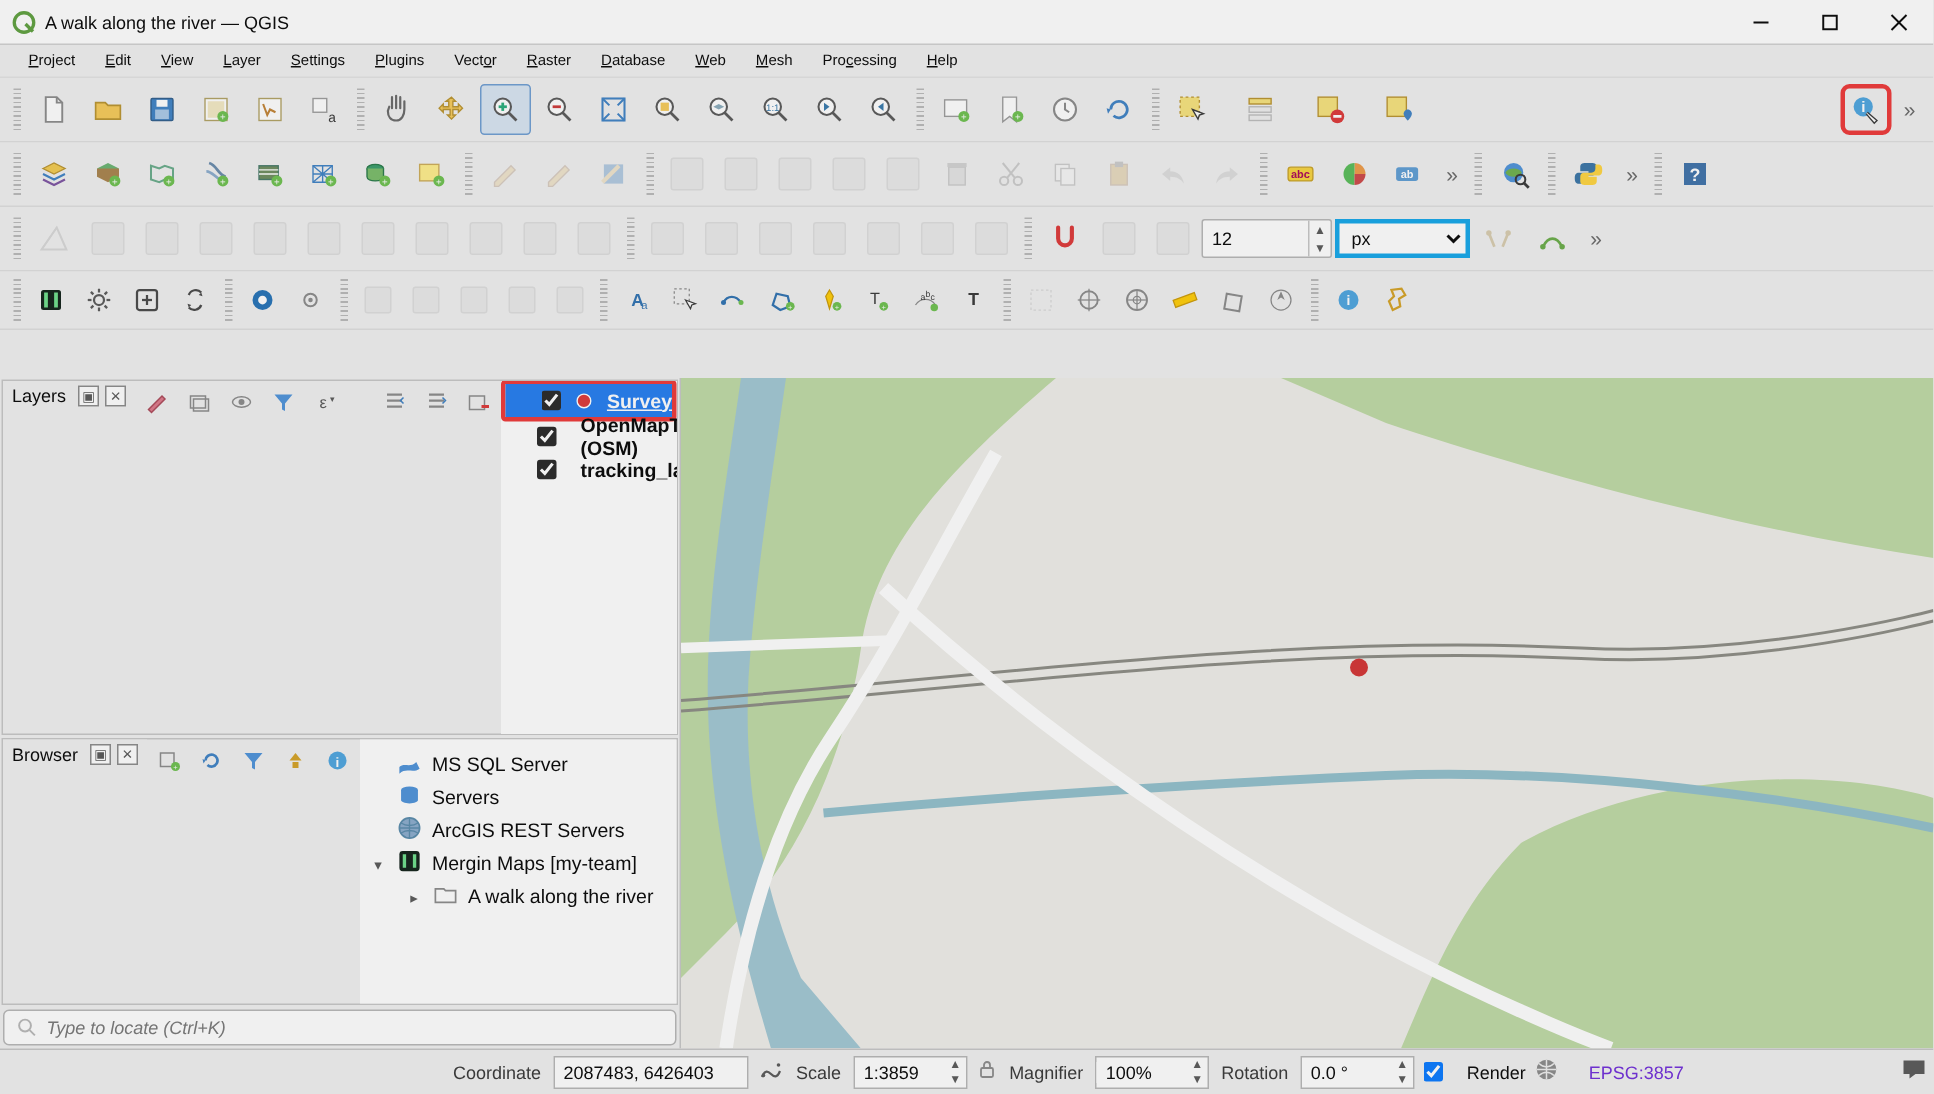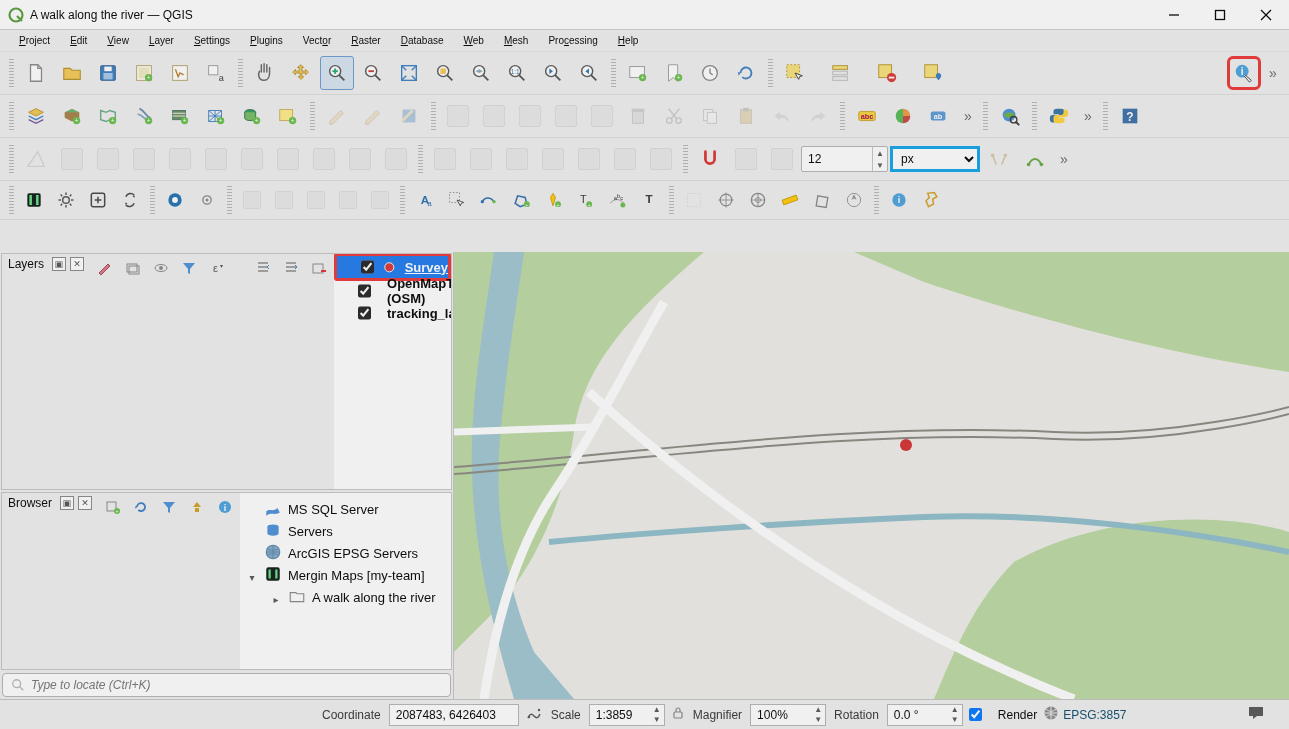--- a/index.html
+++ b/index.html
@@ -69,29 +69,29 @@
   .locator { height:24px; margin:2px; border:1px solid #b5b5b5; background:#fff; border-radius:4px; display:flex; align-items:center; gap:6px; padding:0 8px;}
   .locator svg{ width:14px; height:14px; opacity:.6;}
   .locator input{ border:none; outline:none; font-size:12px; flex:1; color:#0c4a6e; font-style:italic;}
 
   
   .mapwrap { flex:1; position:relative; background:#efeee9;}
   .mapwrap svg.map { position:absolute; inset:0; width:100%; height:100%;}
   .survey-dot { position:absolute; width:12px; height:12px; border-radius:50%; background:#d32f2f; left:446px; top:187px;}
 
   
-  .statusbar { position:absolute; left:0; right:0; bottom:0; height:30px; background:#f0f0f0; border-top:1px solid #c5c5c5; display:flex; align-items:center; font-size:12px; gap:6px; padding:0 24px;}
+  .statusbar { position:absolute; left:0; right:0; bottom:0; height:30px; background:#f0f0f0; border-top:1px solid #c5c5c5; display:flex; align-items:center; font-size:12px; gap:6px; padding:0 4px;}
   .statusbar .lbl{ color:#333; padding:0 2px;}
   .statusbar input.sbin { height:22px; border:1px solid #b5b5b5; background:#fff; padding:0 6px; font-size:12px;}
   .statusbar .sp { display:flex; align-items:center; border:1px solid #b5b5b5; background:#fff; height:22px;}
   .statusbar .sp input{ border:none; outline:none; padding:0 6px; font-size:12px; width:60px;}
   .statusbar .sp .spb{ width:14px; display:flex; flex-direction:column;}
   .statusbar .sp .spb div{ height:10px; font-size:8px; text-align:center; color:#555;}
   .statusbar .chk { display:flex; align-items:center; gap:16px;}
-  .statusbar .epsg { display:flex; align-items:center; gap:4px; color:#0c4a6e;}
+  .statusbar .epsg { display:flex; align-items:center; gap:20px; color:#6d28d9;}
   .statusbar .globe svg{ width:16px; height:16px;}
   .statusbar .msgicon svg{ width:18px; height:18px;}
 
   
   .gic { width:22px; height:22px; background:#ddd; border:1px solid #bbb; border-radius:2px;}
   .gic.sm{ width:18px; height:18px;}
 </style>
 </head>
 <body>
 
@@ -918,21 +918,21 @@
             <span>Servers</span>
           </div>
         <div class="tree-row">
             <span class="twist"></span>
             <span class="ticon">
               <svg viewBox="0 0 16 16">
                 <circle cx="8" cy="8" r="6" fill="#8ac" stroke="#58a"></circle>
                 <path d="M2 8h12M8 2v12M3 5c3 2 7 2 10 0M3 11c3-2 7-2 10 0" stroke="#58a" fill="none" stroke-width="0.8"></path>
               </svg>
             </span>
-            <span>ArcGIS EPSG Servers</span>
+            <span>ArcGIS REST Servers</span>
           </div>
         <div class="tree-row">
             <span class="twist">▾</span>
             <span class="ticon">
               <svg viewBox="0 0 16 16">
                 <rect x="2" y="2" width="12" height="12" rx="2" fill="#0b1b13"></rect>
                 <path d="M5 4v8M11 4v8" stroke="#6adf88" stroke-width="2"></path>
               </svg>
             </span>
             <span>Mergin Maps [my-team]</span>

